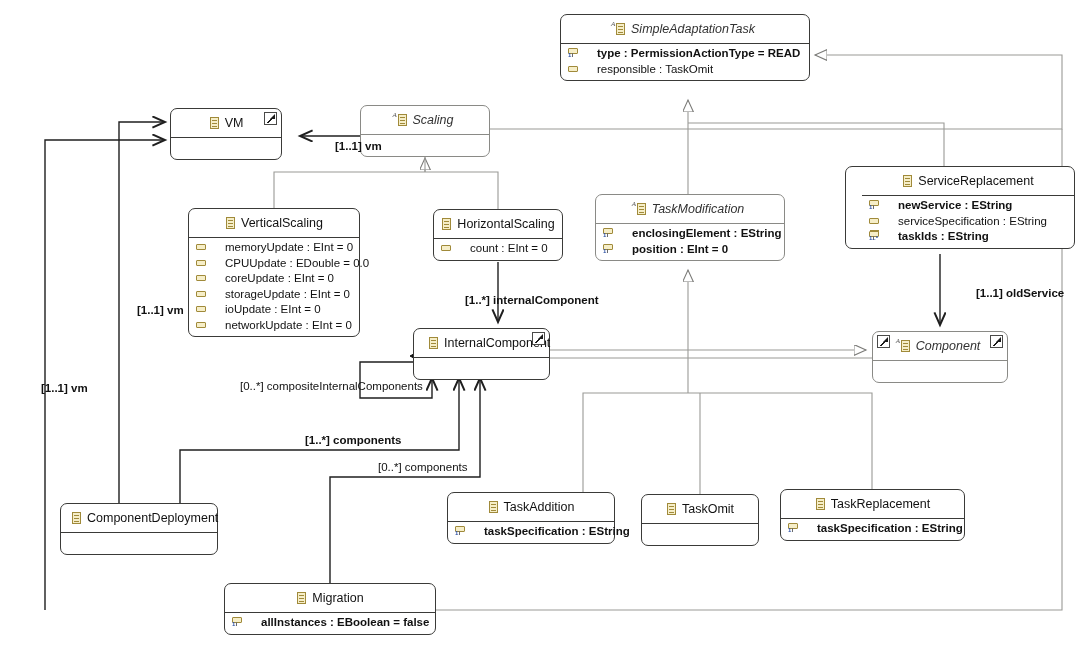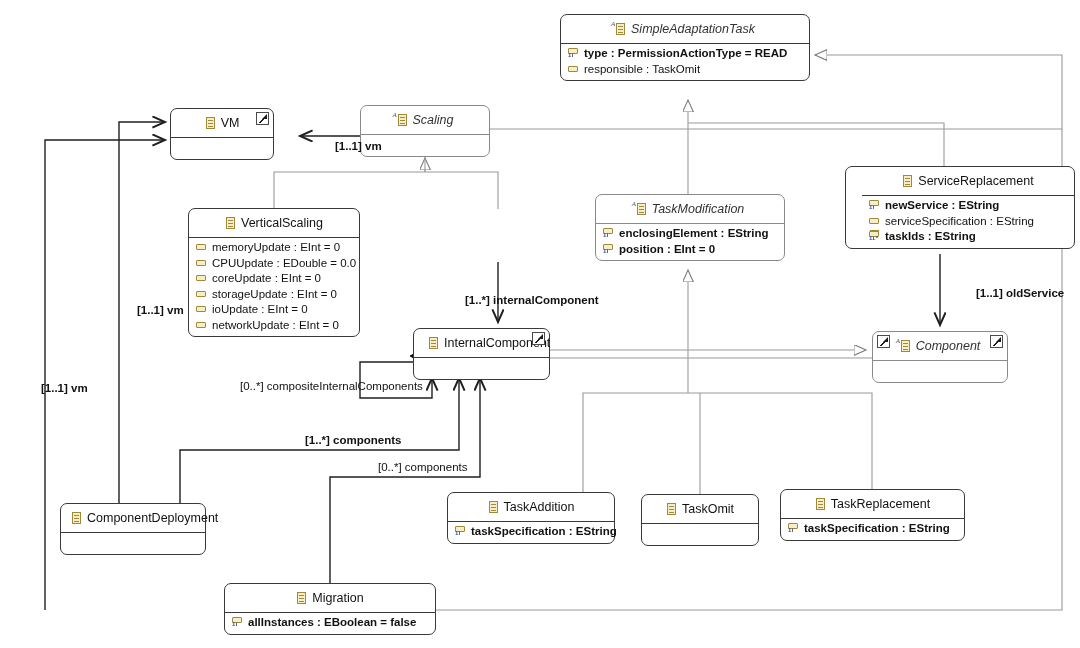--- a/index.html
+++ b/index.html
@@ -13,21 +13,21 @@
   .cls.strong{border:1.4px solid #3a3a38;}
   .cls-title{position:relative;height:28px;display:flex;align-items:center;
              justify-content:center;gap:5px;font-size:12.5px;color:#111;
              white-space:nowrap;}
   .cls.strong > .cls-title{font-weight:400;}
   .cls-title.abstract{font-style:italic;color:#333;}
   .cls-sep{height:0;border-top:1px solid #8a8a86;}
   .cls.strong > .cls-sep{border-top:1.2px solid #3a3a38;}
   .cls-body{padding:2px 0 3px 0;}
   .cls-body.empty{height:16px;}
-  .attr{display:flex;align-items:center;gap:5px;font-size:11.5px;color:#111;
+  .attr{display:flex;align-items:center;gap:18px;font-size:11.5px;color:#111;
         padding:0px 4px 0px 7px;line-height:15.5px;white-space:nowrap;}
   .attr.bold{font-weight:bold;}
 
   
   .ico{position:relative;width:11px;height:14px;flex:0 0 11px;}
   .ico .sheet{position:absolute;left:1px;top:1px;width:9px;height:12px;
               background:#f6eec8;border:1px solid #a08a3a;box-sizing:border-box;}
   .ico .sheet i{position:absolute;left:1px;right:1px;height:1px;background:#a08a3a;display:block;}
   .ico .sheet i:nth-child(1){top:2px}
   .ico .sheet i:nth-child(2){top:5px}
@@ -154,21 +154,21 @@
       </div>
       <div class="attr">
         <span class="aico">
             <span class="bar"></span>
           </span>
         <span>responsible : TaskOmit</span>
       </div>
     </div>
   </div>
 
-  <div class="cls strong" style="left:170px;top:108px;width:104px;">
+  <div class="cls strong" style="left:170px;top:108px;width:112px;">
     <div class="cls-title">
       <span class="ico">
           <span class="sheet">
             <i></i>
             <i></i>
             <i></i>
           </span>
         </span>
       <span>VM</span>
       <span class="extbox" style="right:4px;top:3px;"></span>
@@ -310,20 +310,41 @@
         </div>
       <div class="attr">
           <span class="aico">
             <span class="bar"></span>
           </span>
           <span>networkUpdate : EInt = 0</span>
         </div>
     </div>
   </div>
 
+  <div class="cls strong" style="left:433px;top:209px;width:130px;">
+    <div class="cls-title">
+      <span class="ico">
+          <span class="sheet">
+            <i></i>
+            <i></i>
+            <i></i>
+          </span>
+        </span>
+      <span>HorizontalScaling</span>
+    </div>
+    <div class="cls-sep"></div>
+    <div class="cls-body">
+      <div class="attr">
+          <span class="aico">
+            <span class="bar"></span>
+          </span>
+          <span>count : EInt = 0</span>
+        </div>
+    </div>
+  </div>
 
   <div class="cls strong" style="left:413px;top:328px;width:137px;">
     <div class="cls-title" style="justify-content:flex-start;padding-left:14px;overflow:visible;">
       <span class="ico">
           <span class="sheet">
             <i></i>
             <i></i>
             <i></i>
           </span>
         </span>
@@ -345,21 +366,21 @@
             <i></i>
           </span>
         </span>
       <span>Component</span>
       <span class="extbox" style="right:4px;top:3px;"></span>
     </div>
     <div class="cls-sep"></div>
     <div class="cls-body empty"></div>
   </div>
 
-  <div class="cls strong" style="left:60px;top:503px;width:146px;">
+  <div class="cls strong" style="left:60px;top:503px;width:158px;">
     <div class="cls-title" style="justify-content:flex-start;padding-left:10px;overflow:visible;">
       <span class="ico">
           <span class="sheet">
             <i></i>
             <i></i>
             <i></i>
           </span>
         </span>
       <span>ComponentDeployment</span>
     </div>

